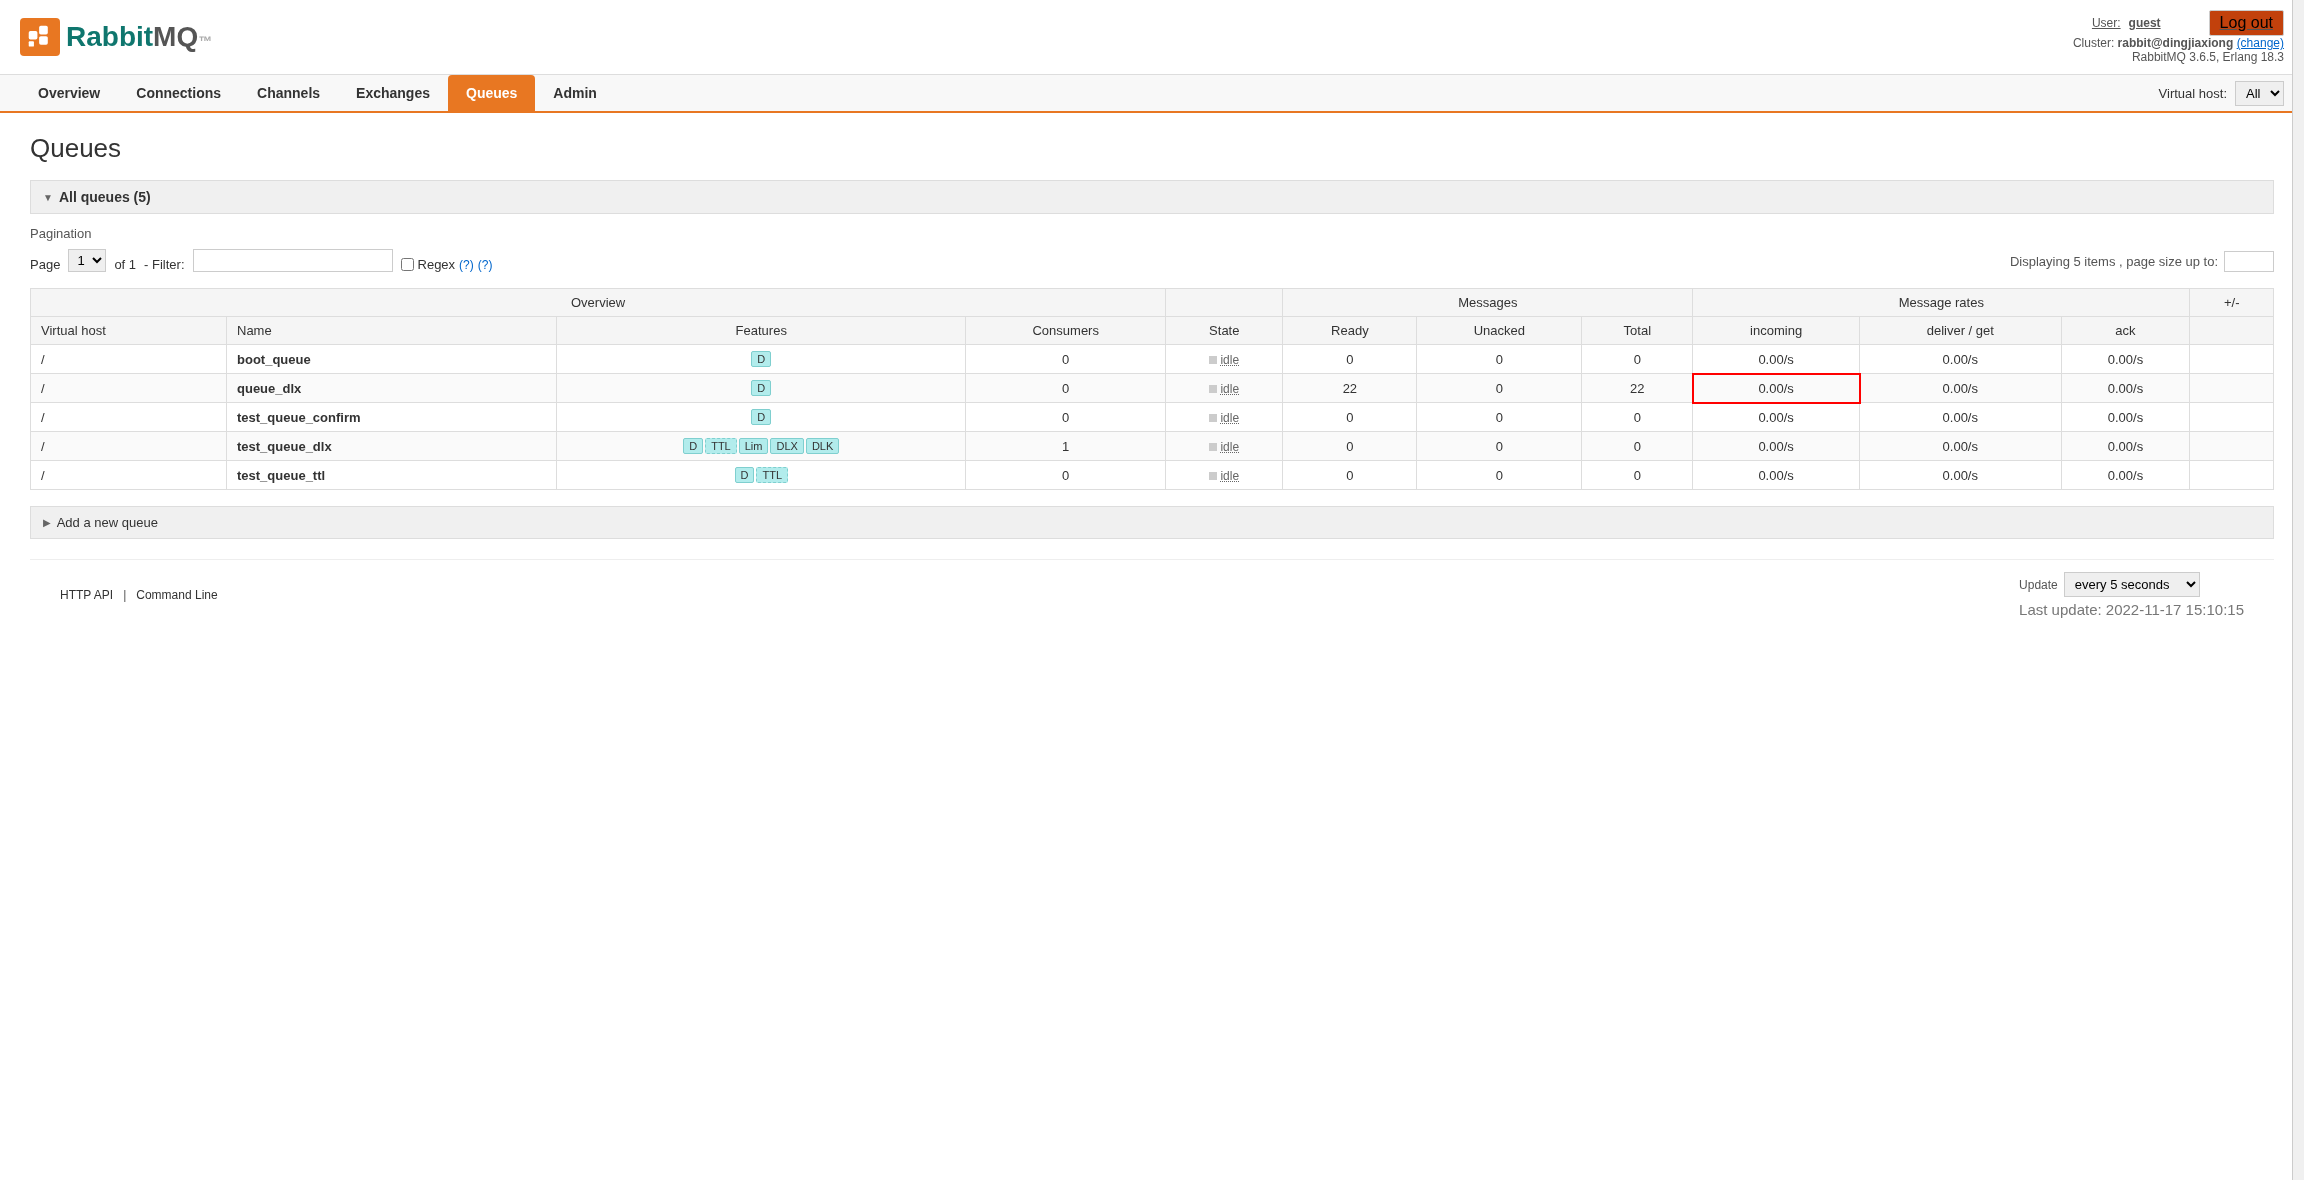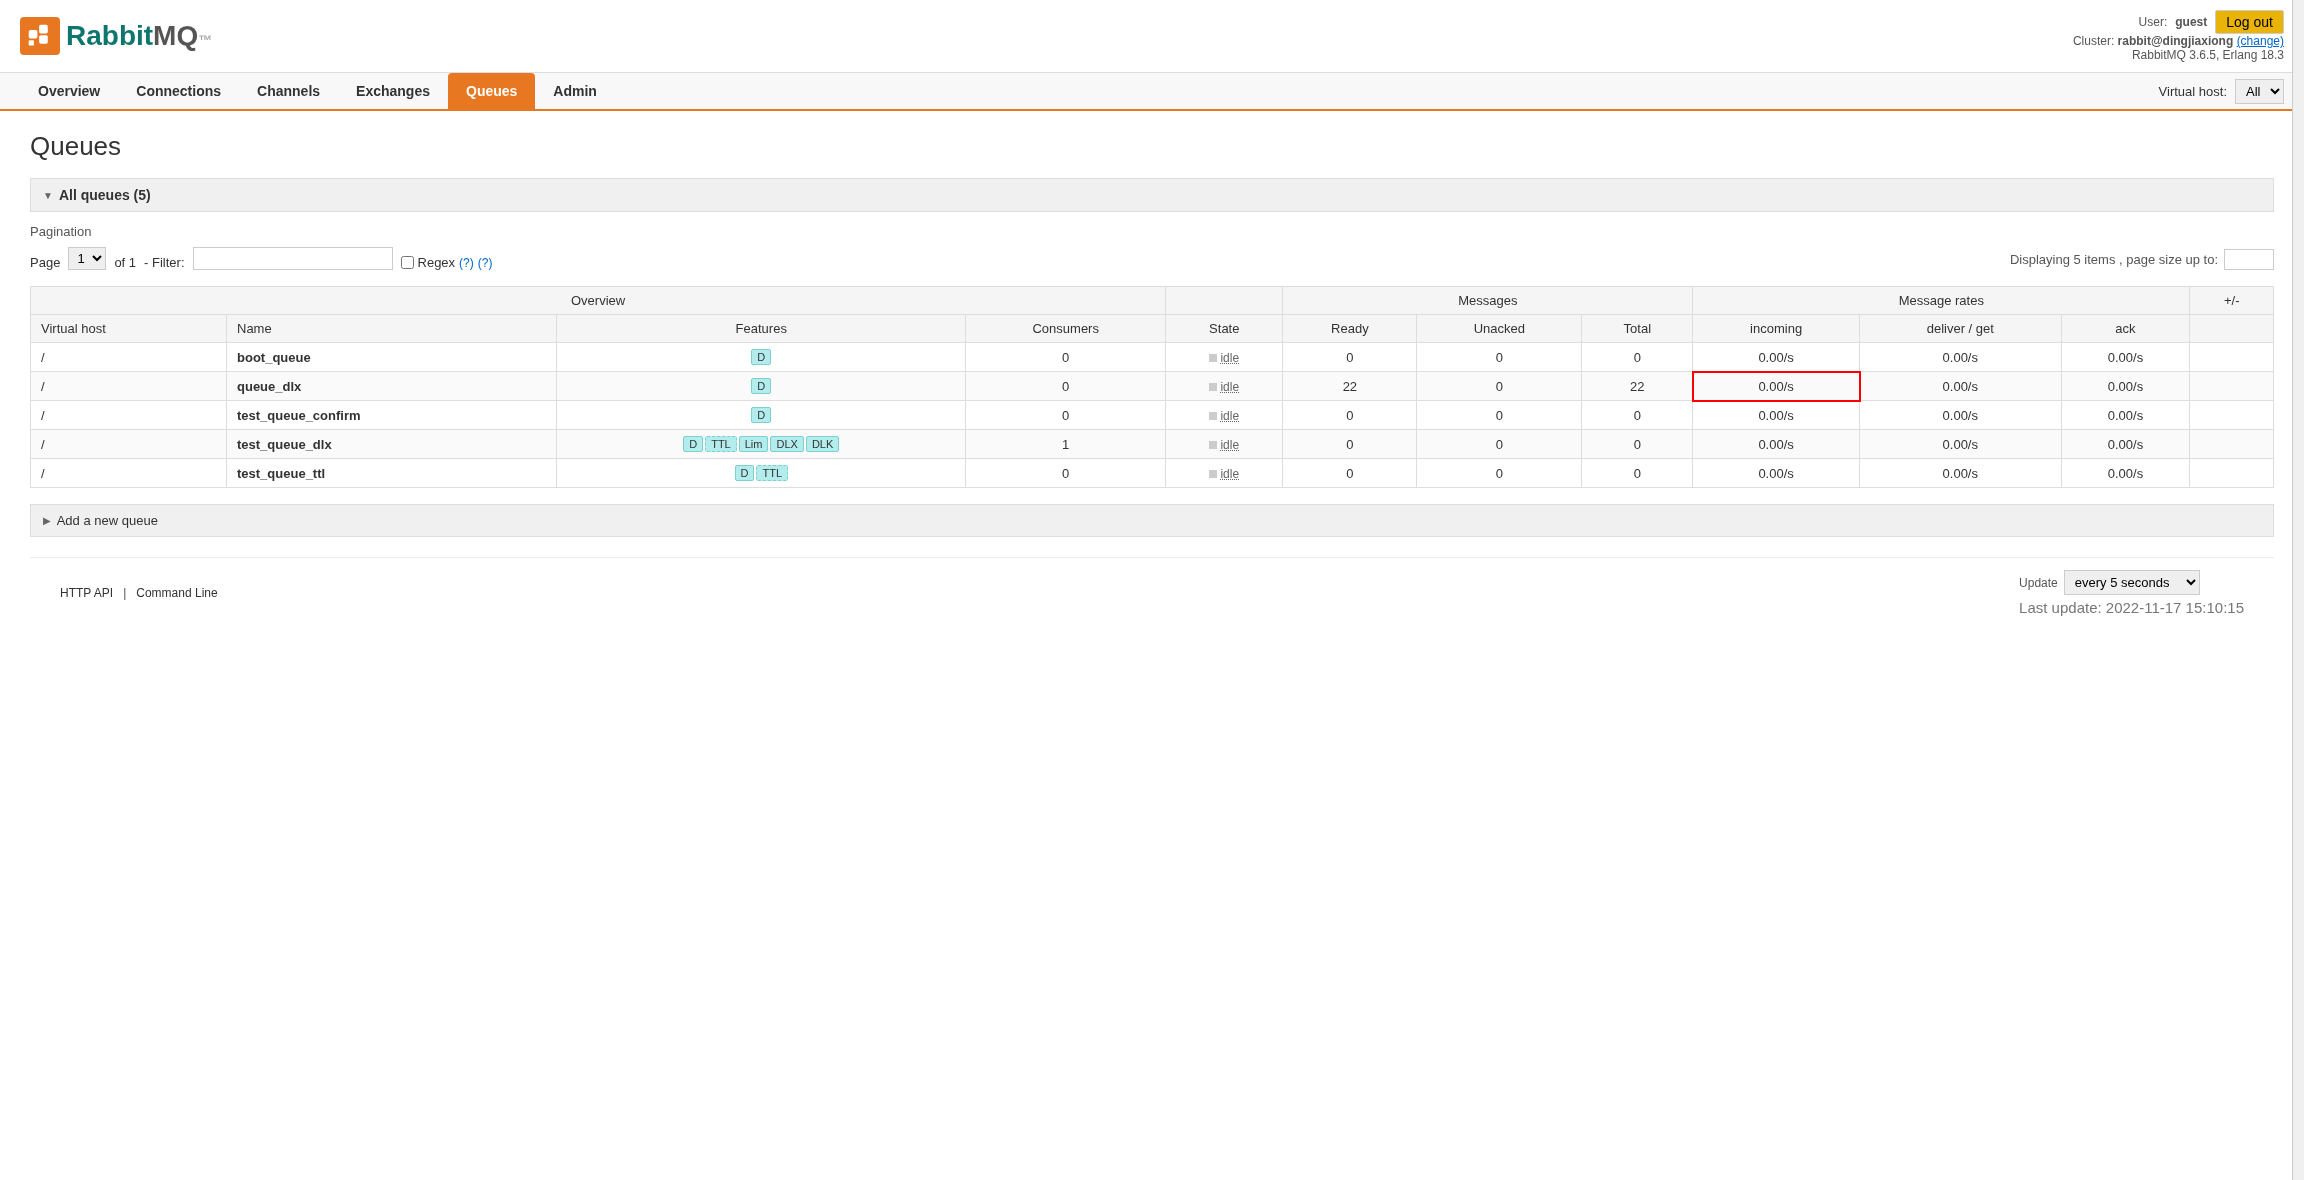--- a/index.html
+++ b/index.html
@@ -4,22 +4,22 @@
   <style>
     * { box-sizing: border-box; margin: 0; padding: 0; }
     body { font-family: Arial, sans-serif; font-size: 13px; color: #333; background: #fff; }
 
     
     .header { display: flex; align-items: center; justify-content: space-between; padding: 10px 20px; border-bottom: 1px solid #ddd; }
     .logo { display: flex; align-items: center; gap: 6px; }
     .logo-icon { width: 40px; height: 38px; background: #e87722; border-radius: 4px; display: flex; align-items: center; justify-content: center; }
     .logo-icon svg { width: 26px; height: 26px; fill: white; }
     .header-right { text-align: right; font-size: 12px; color: #555; }
-    .header-right .user-line { display: flex; align-items: center; gap: 8px; justify-content: flex-end; }
-    .logout-btn { padding: 3px 10px; border: 1px solid #ccc; background: #eab308; cursor: pointer; font-size: 14px; border-radius: 2px; }
+    .header-right .user-line { display: flex; align-items: center; gap: 8px; justify-content: flex-end; text-decoration: underline; }
+    .logout-btn { padding: 3px 10px; border: 1px solid #ccc; background: #c2410c; cursor: pointer; font-size: 16px; border-radius: 2px; margin-left: 40px; }
     .cluster-link { color: #0066cc; text-decoration: underline; cursor: pointer; }
 
     
     .nav { display: flex; align-items: center; padding: 0 20px; border-bottom: 2px solid #e87722; background: #f8f8f8; }
     .nav-item { padding: 10px 18px; cursor: pointer; font-weight: bold; font-size: 14px; color: #333; text-decoration: none; display: block; }
     .nav-item.active { background: #e87722; color: white; border-radius: 4px 4px 0 0; }
     .nav-right { margin-left: auto; display: flex; align-items: center; gap: 8px; font-size: 13px; }
     .vhost-select { padding: 3px 6px; border: 1px solid #ccc; font-size: 13px; }
 
     

